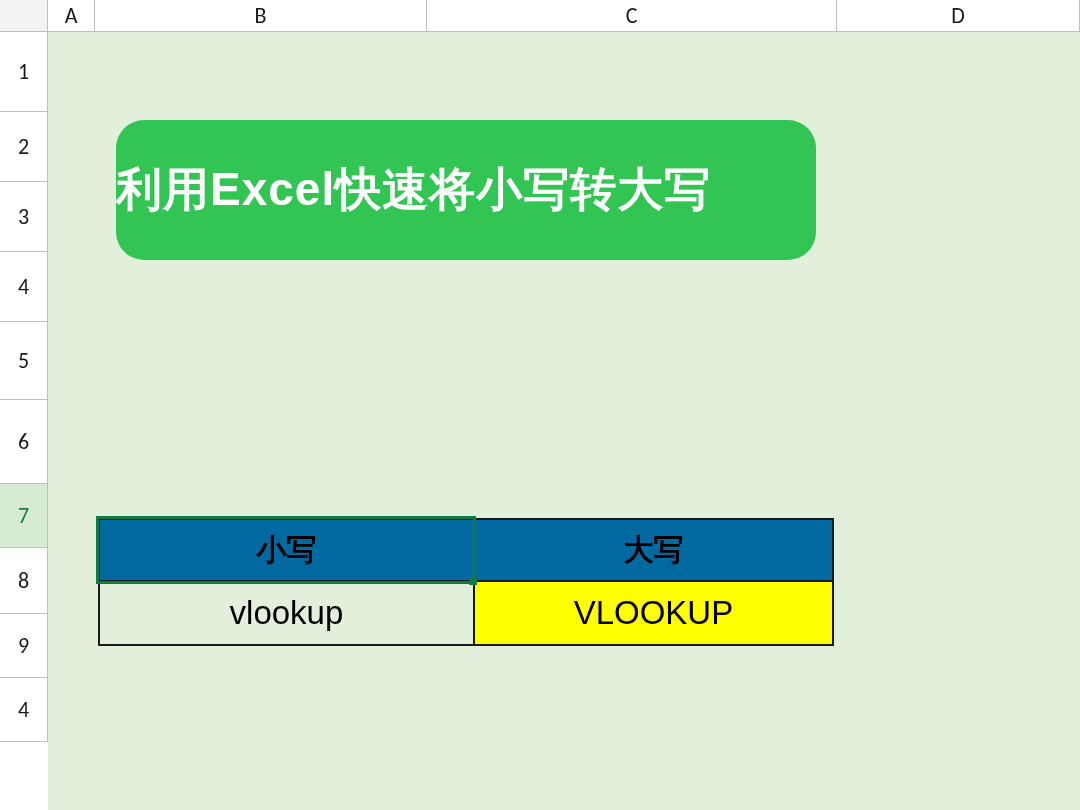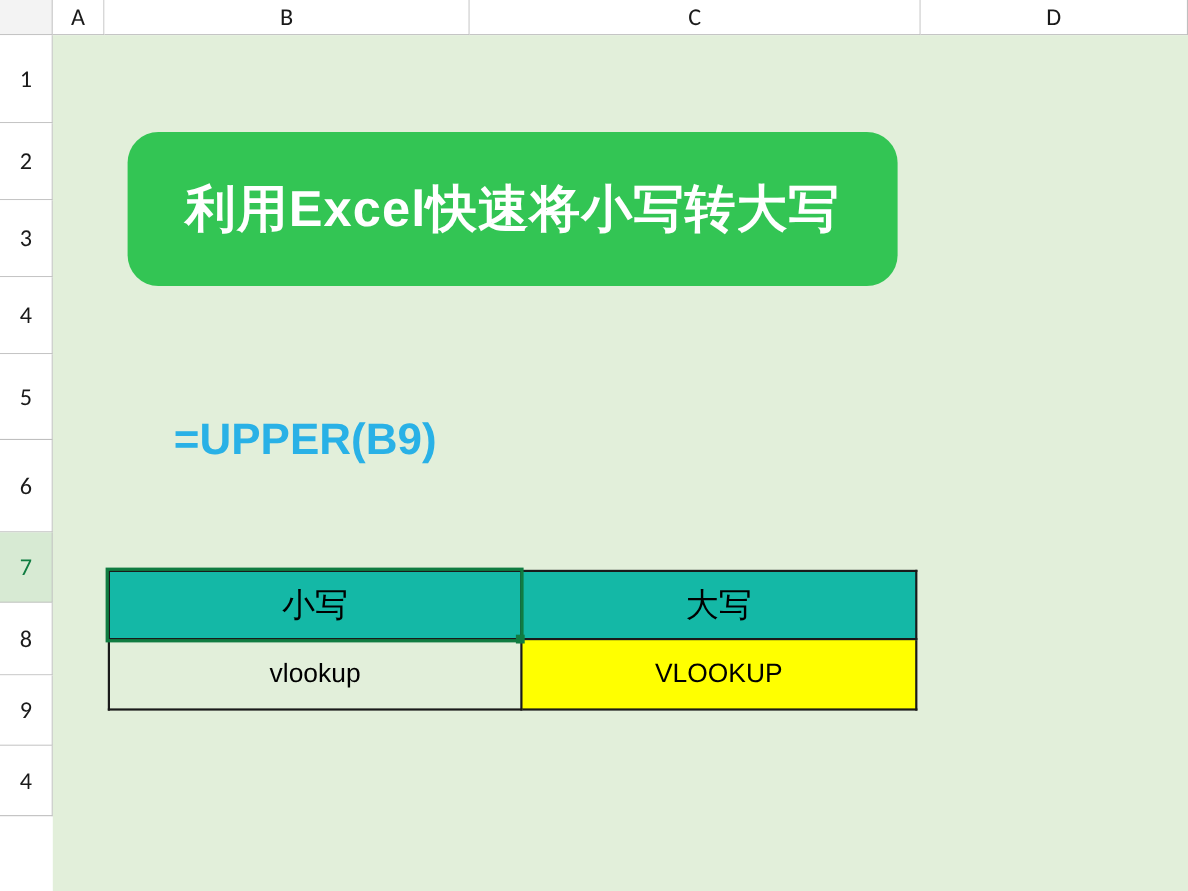--- a/index.html
+++ b/index.html
@@ -80,21 +80,20 @@
   .banner {
     position: absolute;
     left: 68px;
     top: 88px;
     width: 700px;
     height: 140px;
     background: #33c554;
     border-radius: 28px;
     display: flex;
     align-items: center;
-    justify-content: center;
   }
   .banner span {
     color: #ffffff;
     font-size: 46px;
     font-weight: 700;
     white-space: nowrap;
     letter-spacing: 1px;
   }
 
   .formula {
@@ -115,26 +114,26 @@
     border-collapse: collapse;
   }
   .data-table td, .data-table th {
     border: 2px solid #1a1a1a;
     text-align: center;
     vertical-align: middle;
   }
   .data-table th {
     height: 62px;
     font-size: 30px;
-    font-weight: 400;
-    background: #14b8a6;
+    font-weight: 700;
+    background: #0369a1;
   }
   .data-table td {
     height: 64px;
-    font-size: 24px;
+    font-size: 33px;
     font-weight: 400;
   }
   .data-table .col-lower { width: 376px; }
   .data-table .col-upper { width: 360px; }
   .data-table td.upper {
     background: #ffff00;
   }
 
   
   .selection {
@@ -180,21 +179,20 @@
       <div class="row-h" style="height: 64px;">9</div>
       <div class="row-h" style="height: 64px;">4</div>
     </div>
 
   <div class="grid">
 
     <div class="banner">
       <span>利用Excel快速将小写转大写</span>
     </div>
 
-    <div class="formula">=UPPER(B9)</div>
 
     <table class="data-table">
       <colgroup>
         <col class="col-lower">
         <col class="col-upper">
       </colgroup>
       <thead>
         <tr>
           <th>小写</th>
           <th>大写</th>

